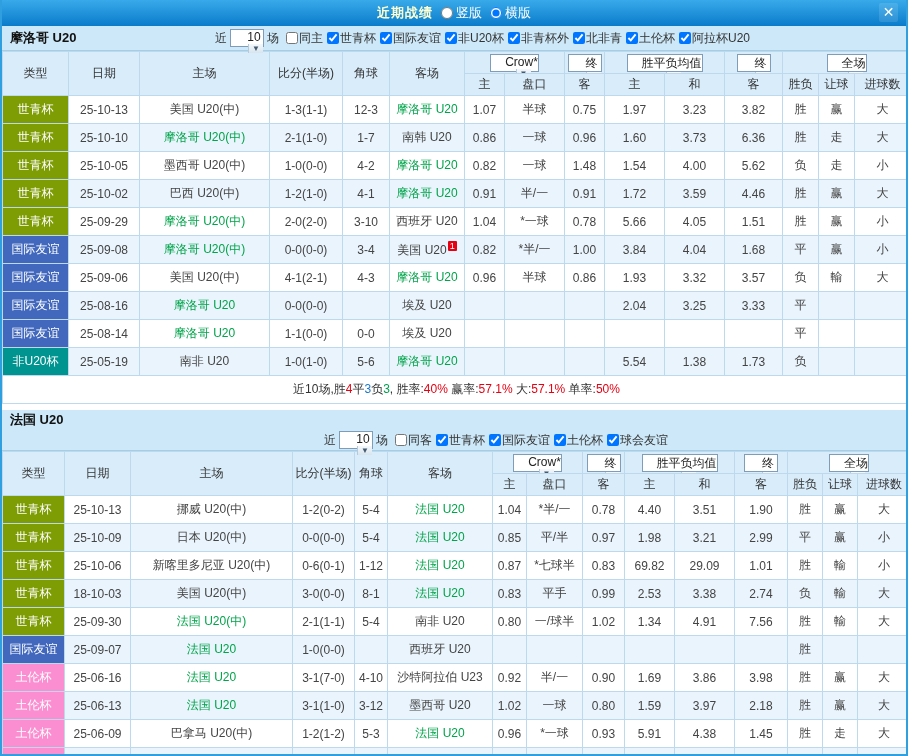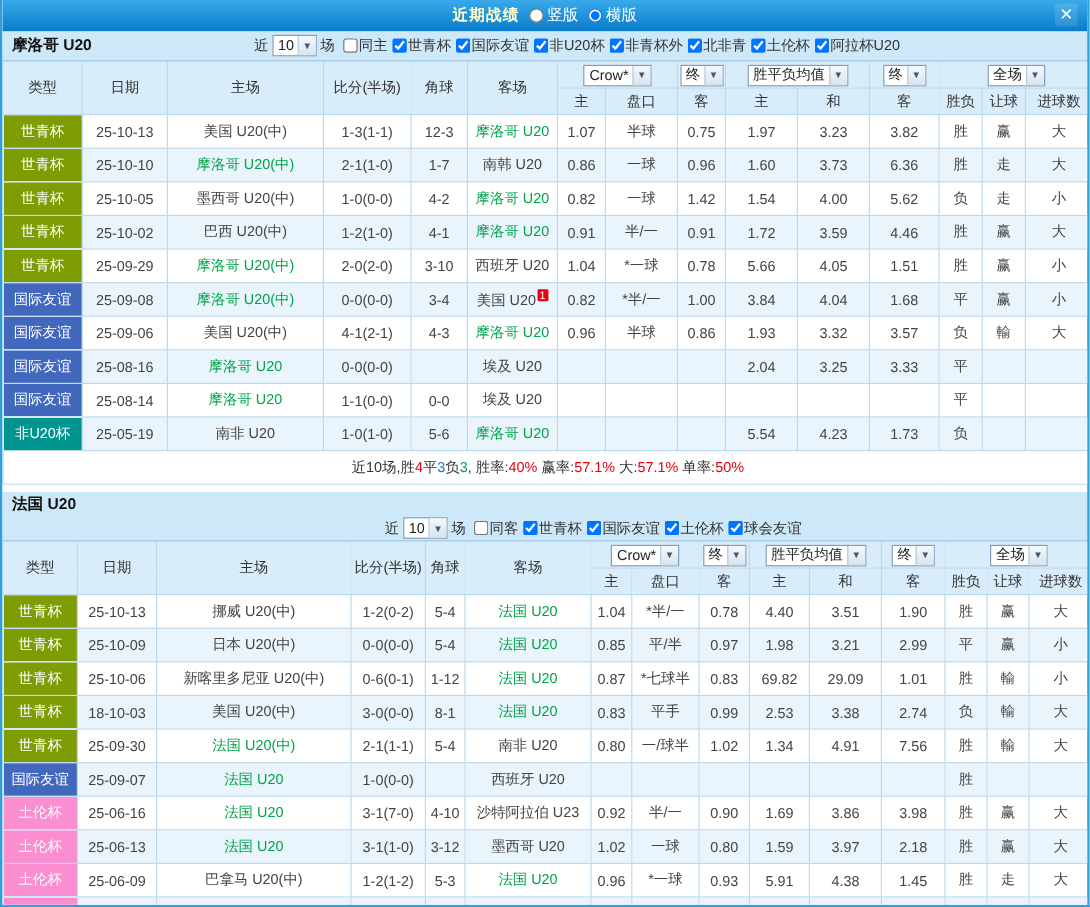--- a/index.html
+++ b/index.html
@@ -27,21 +27,21 @@
   .checks { display: inline-flex; align-items: center; }
   .cb { display: inline-flex; align-items: center; margin-left: 4px; cursor: pointer; white-space: nowrap; }
   .cb input { width: 12px; height: 12px; margin-right: 1px; }
   .section-bar2 { background: #cde8f8; border-bottom: 1px solid #a6cde6; padding: 0 8px; font-size: 12px; color: #333; }
   .section-bar2 .team-line { height: 20px; display: flex; align-items: center; }
   .section-bar2 .filter-line { height: 20px; display: flex; align-items: center;
                                justify-content: flex-end; padding-right: 230px; }
 
   
   .sel { display: inline-flex; align-items: center; background: #fff; border: 1px solid #7f9db9;
-         height: 18px; padding-left: 4px; font-size: 12px; color: #222; cursor: pointer; white-space: nowrap; }
+         height: 18px; padding-left: 14px; font-size: 12px; color: #222; cursor: pointer; white-space: nowrap; flex-direction: column; }
   .sel .arr { margin-left: 3px; width: 15px; height: 16px; border-left: 1px solid #b5cadc;
               background: linear-gradient(#f4f8fb, #d7e4ee); font-size: 8px; color: #445a70;
               display: flex; align-items: center; justify-content: center; }
 
   
   .stats { border-collapse: collapse; table-layout: fixed; width: 908px; font-size: 12px; }
   .stats td { border: 1px solid #bdd9ee; text-align: center; height: 28px; padding: 0;
               overflow: hidden; white-space: nowrap; color: #444; }
   .stats thead td { background: #d9ecfa; height: 22px; color: #333; }
   .stats tr.alt td { background: #eaf4fc; }
@@ -236,21 +236,21 @@
         </tr>
         <tr>
           <td class="type-cell t-olive">世青杯</td>
           <td class="date">25-10-05</td>
           <td class="team">墨西哥 U20(中)</td>
           <td class="score">1-0(0-0)</td>
           <td class="corner">4-2</td>
           <td class="team hl">摩洛哥 U20</td>
           <td class="odds">0.82</td>
           <td class="handicap">一球</td>
-          <td class="odds">1.42</td>
+          <td class="odds">1.48</td>
           <td class="odds">1.54</td>
           <td class="odds">4.00</td>
           <td class="odds">5.62</td>
           <td class="res c-green">负</td>
           <td class="res c-blue">走</td>
           <td class="res c-green">小</td>
         </tr>
         <tr class="alt">
           <td class="type-cell t-olive">世青杯</td>
           <td class="date">25-10-02</td>
@@ -357,21 +357,21 @@
           <td class="type-cell t-teal">非U20杯</td>
           <td class="date">25-05-19</td>
           <td class="team">南非 U20</td>
           <td class="score">1-0(1-0)</td>
           <td class="corner">5-6</td>
           <td class="team hl">摩洛哥 U20</td>
           <td class="odds"></td>
           <td class="handicap"></td>
           <td class="odds"></td>
           <td class="odds">5.54</td>
-          <td class="odds">4.23</td>
+          <td class="odds">1.38</td>
           <td class="odds">1.73</td>
           <td class="res c-green">负</td>
           <td class="res "></td>
           <td class="res "></td>
         </tr>
       </tbody>
     <tfoot>
       <tr>
         <td colspan="15" class="summary" id="summary-0"><span class="sum-black">近10场,胜</span><span class="sum-red">4</span><span class="sum-black">平</span><span class="sum-blue">3</span><span class="sum-black">负</span><span class="sum-green">3</span><span class="sum-black">, 胜率:</span><span class="sum-red">40%</span><span class="sum-black"> 赢率:</span><span class="sum-red">57.1%</span><span class="sum-black"> 大:</span><span class="sum-red">57.1%</span><span class="sum-black"> 单率:</span><span class="sum-red">50%</span></td>
       </tr>

